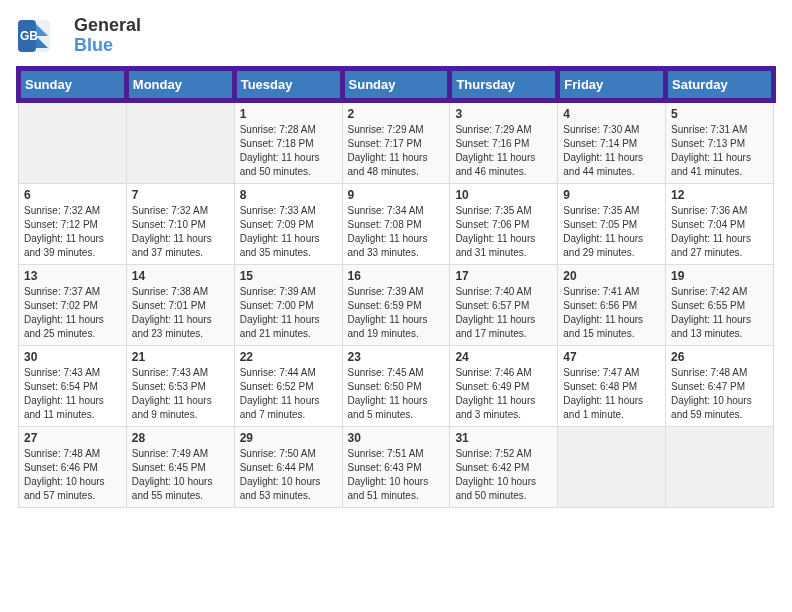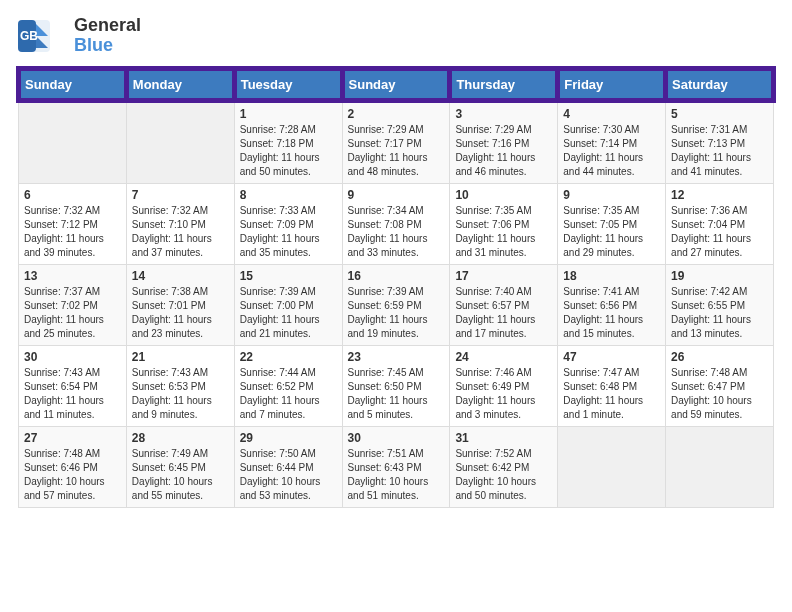--- a/index.html
+++ b/index.html
@@ -207,21 +207,21 @@
         </td>
         <td>
           <span class="day-number">16</span>
           <div class="day-info">Sunrise: 7:39 AM<br>Sunset: 6:59 PM<br>Daylight: 11 hours and 19 minutes.</div>
         </td>
         <td>
           <span class="day-number">17</span>
           <div class="day-info">Sunrise: 7:40 AM<br>Sunset: 6:57 PM<br>Daylight: 11 hours and 17 minutes.</div>
         </td>
         <td>
-          <span class="day-number">18</span>
+          <span class="day-number">20</span>
           <div class="day-info">Sunrise: 7:41 AM<br>Sunset: 6:56 PM<br>Daylight: 11 hours and 15 minutes.</div>
         </td>
         <td>
           <span class="day-number">19</span>
           <div class="day-info">Sunrise: 7:42 AM<br>Sunset: 6:55 PM<br>Daylight: 11 hours and 13 minutes.</div>
         </td>
       </tr>
       <tr>
         <td>
           <span class="day-number">30</span>

